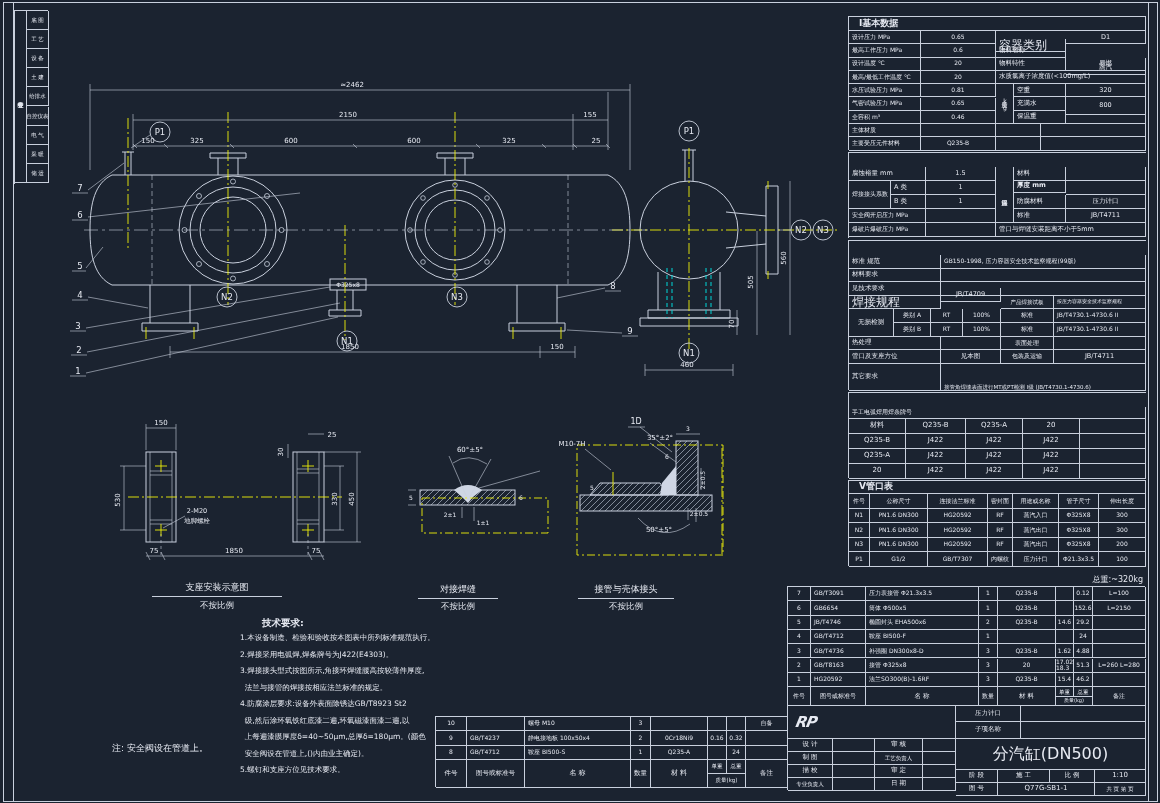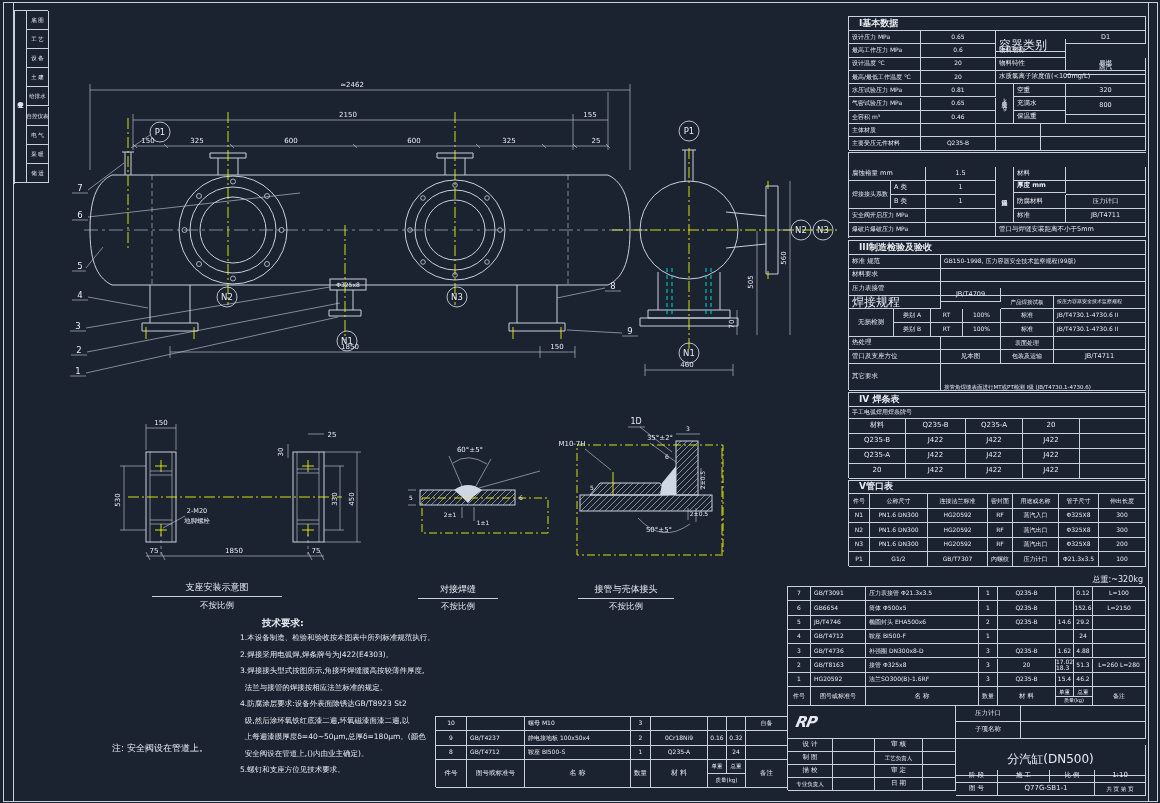--- a/index.html
+++ b/index.html
@@ -307,26 +307,25 @@
       <div class="cell" style="left: 52px; top: 14px; width: 80px; height: 14px; font-size: 6.5px;"></div>
       <div class="cell l" style="left: 0px; top: 28px; width: 52px; height: 14px; font-size: 6.5px;">防腐材料</div>
       <div class="cell" style="left: 52px; top: 28px; width: 80px; height: 14px; font-size: 6.5px;">压力计口</div>
       <div class="cell l" style="left: 0px; top: 42px; width: 52px; height: 14px; font-size: 6.5px;">标准</div>
       <div class="cell" style="left: 52px; top: 42px; width: 80px; height: 14px; font-size: 6.5px;">JB/T4711</div>
     </div>
  <div class="cell l" style="left:147px;top:70px;width:150px;height:14px;font-size:6.5px">管口与焊缝安装距离不小于5mm</div>
 </div>
 
 <div class="tbl" style="left:848px;top:240px;width:298px;height:150px">
- <div class="cell ttl" style="left:0;top:0;width:297px;height:14px">III制造检验及验收</div>
  <div class="cell l" style="left:0;top:14px;width:92px;height:13.6px;font-size:6.5px">标准 规范</div>
  <div class="cell l" style="left:92px;top:14px;width:205px;height:13.6px;font-size:6px">GB150-1998,  压力容器安全技术监察规程(99版)</div>
  <div class="cell l" style="left:0;top:27.6px;width:92px;height:13.6px;font-size:6.5px">材料要求</div>
  <div class="cell" style="left:92px;top:27.6px;width:205px;height:13.6px"></div>
- <div class="cell l" style="left:0;top:41.2px;width:92px;height:13.6px;font-size:6.5px">压力表接管</div>
+ <div class="cell l" style="left:0;top:41.2px;width:92px;height:13.6px;font-size:6.5px">见技术要求</div>
  <div class="cell" style="left:92px;top:41.2px;width:205px;height:13.6px"></div>
  <div class="cell l" style="left:0;top:54.8px;width:92px;height:13.6px;font-size:12px">焊接规程</div>
  <div class="cell" style="left:92px;top:47px;width:60px;height:13.6px;font-size:6.5px">JB/T4709</div>
  <div class="cell" style="left:152px;top:54.8px;width:53px;height:13.6px;font-size:5.5px">产品焊接试板</div>
  <div class="cell l" style="left:205px;top:54.8px;width:92px;height:13.6px;font-size:5px">按压力容器安全技术监察规程</div>
  <div class="cell" style="left:0;top:68.4px;width:45px;height:27.2px;font-size:6.5px">无损检测</div>
  <div class="abs" style="left:45px;top:68.4px">
       <div class="cell gc" style="left: 0px; top: 0px; width: 37px; height: 13.6px; font-size: 6px;">类别 A</div>
       <div class="cell gc" style="left: 37px; top: 0px; width: 32px; height: 13.6px; font-size: 6px;">RT</div>
       <div class="cell gc" style="left: 69px; top: 0px; width: 38px; height: 13.6px; font-size: 6px;">100%</div>
@@ -344,21 +343,20 @@
  <div class="cell" style="left:205px;top:95.6px;width:92px;height:13.6px"></div>
  <div class="cell l" style="left:0;top:109.2px;width:92px;height:13.6px;font-size:6.5px">管口及支座方位</div>
  <div class="cell" style="left:92px;top:109.2px;width:60px;height:13.6px;font-size:6.5px">见本图</div>
  <div class="cell" style="left:152px;top:109.2px;width:53px;height:13.6px;font-size:6px">包装及运输</div>
  <div class="cell" style="left:205px;top:109.2px;width:92px;height:13.6px;font-size:6.5px">JB/T4711</div>
  <div class="cell l" style="left:0;top:122.8px;width:92px;height:27.2px;font-size:6.5px">其它要求</div>
  <div class="cell b" style="left:92px;top:122.8px;width:205px;height:27.2px;font-size:5.5px">接管角焊缝表面进行MT或PT检测  I级  (JB/T4730.1-4730.6)</div>
 </div>
 
 <div class="tbl" style="left:848px;top:392px;width:298px;height:86px">
- <div class="cell ttl" style="left:0;top:0;width:297px;height:14px">IV 焊条表</div>
  <div class="cell l" style="left:0;top:14px;width:297px;height:12px;font-size:6px">手工电弧焊用焊条牌号</div>
  <div class="abs" style="left:0;top:26px">
       <div class="cell gc" style="left: 0px; top: 0px; width: 57px; height: 15px; font-size: 7px;">材料</div>
       <div class="cell gc" style="left: 57px; top: 0px; width: 60px; height: 15px; font-size: 7px;">Q235-B</div>
       <div class="cell gc" style="left: 117px; top: 0px; width: 57px; height: 15px; font-size: 7px;">Q235-A</div>
       <div class="cell gc" style="left: 174px; top: 0px; width: 57px; height: 15px; font-size: 7px;">20</div>
       <div class="cell gc" style="left: 231px; top: 0px; width: 66px; height: 15px; font-size: 7px;"></div>
       <div class="cell gc" style="left: 0px; top: 15px; width: 57px; height: 15px; font-size: 7px;">Q235-B</div>
       <div class="cell gc" style="left: 57px; top: 15px; width: 60px; height: 15px; font-size: 7px;">J422</div>
       <div class="cell gc" style="left: 117px; top: 15px; width: 57px; height: 15px; font-size: 7px;">J422</div>
@@ -550,21 +548,21 @@
  <div class="cell" style="left:135px;top:46px;width:33px;height:13px"></div>
  <div class="cell" style="left:0;top:59px;width:45px;height:13px;font-size:6.5px">描  校</div>
  <div class="cell" style="left:45px;top:59px;width:42px;height:13px"></div>
  <div class="cell" style="left:87px;top:59px;width:48px;height:13px;font-size:6.5px">审  定</div>
  <div class="cell" style="left:135px;top:59px;width:33px;height:13px"></div>
  <div class="cell" style="left:0;top:72px;width:45px;height:13px;font-size:5.5px">专业负责人</div>
  <div class="cell" style="left:45px;top:72px;width:42px;height:13px"></div>
  <div class="cell" style="left:87px;top:72px;width:48px;height:13px;font-size:6.5px">日  期</div>
  <div class="cell" style="left:135px;top:72px;width:33px;height:13px"></div>
 
- <div class="cell" style="left:168px;top:39px;width:190px;height:31px;font-size:12px">分汽缸(DN500)</div>
+ <div class="cell" style="left:168px;top:33px;width:190px;height:31px;font-size:16px">分汽缸(DN500)</div>
  <div class="cell" style="left:168px;top:64px;width:42px;height:13px;font-size:6.5px">阶  段</div>
  <div class="cell" style="left:210px;top:64px;width:52px;height:13px;font-size:6.5px">施  工</div>
  <div class="cell" style="left:262px;top:64px;width:45px;height:13px;font-size:6.5px">比  例</div>
  <div class="cell" style="left:307px;top:64px;width:51px;height:13px;font-size:7px">1:10</div>
  <div class="cell" style="left:168px;top:77px;width:42px;height:13px;font-size:6.5px">图  号</div>
  <div class="cell" style="left:210px;top:77px;width:97px;height:13px;font-size:7px">Q77G-SB1-1</div>
  <div class="cell" style="left:307px;top:77px;width:51px;height:13px;font-size:5.5px">共  页  第  页</div>
 </div>
 
 <div class="cap" style="left:152px;top:581px;width:130px;border-bottom:1px solid var(--ln);padding-bottom:2px">支座安装示意图</div>

